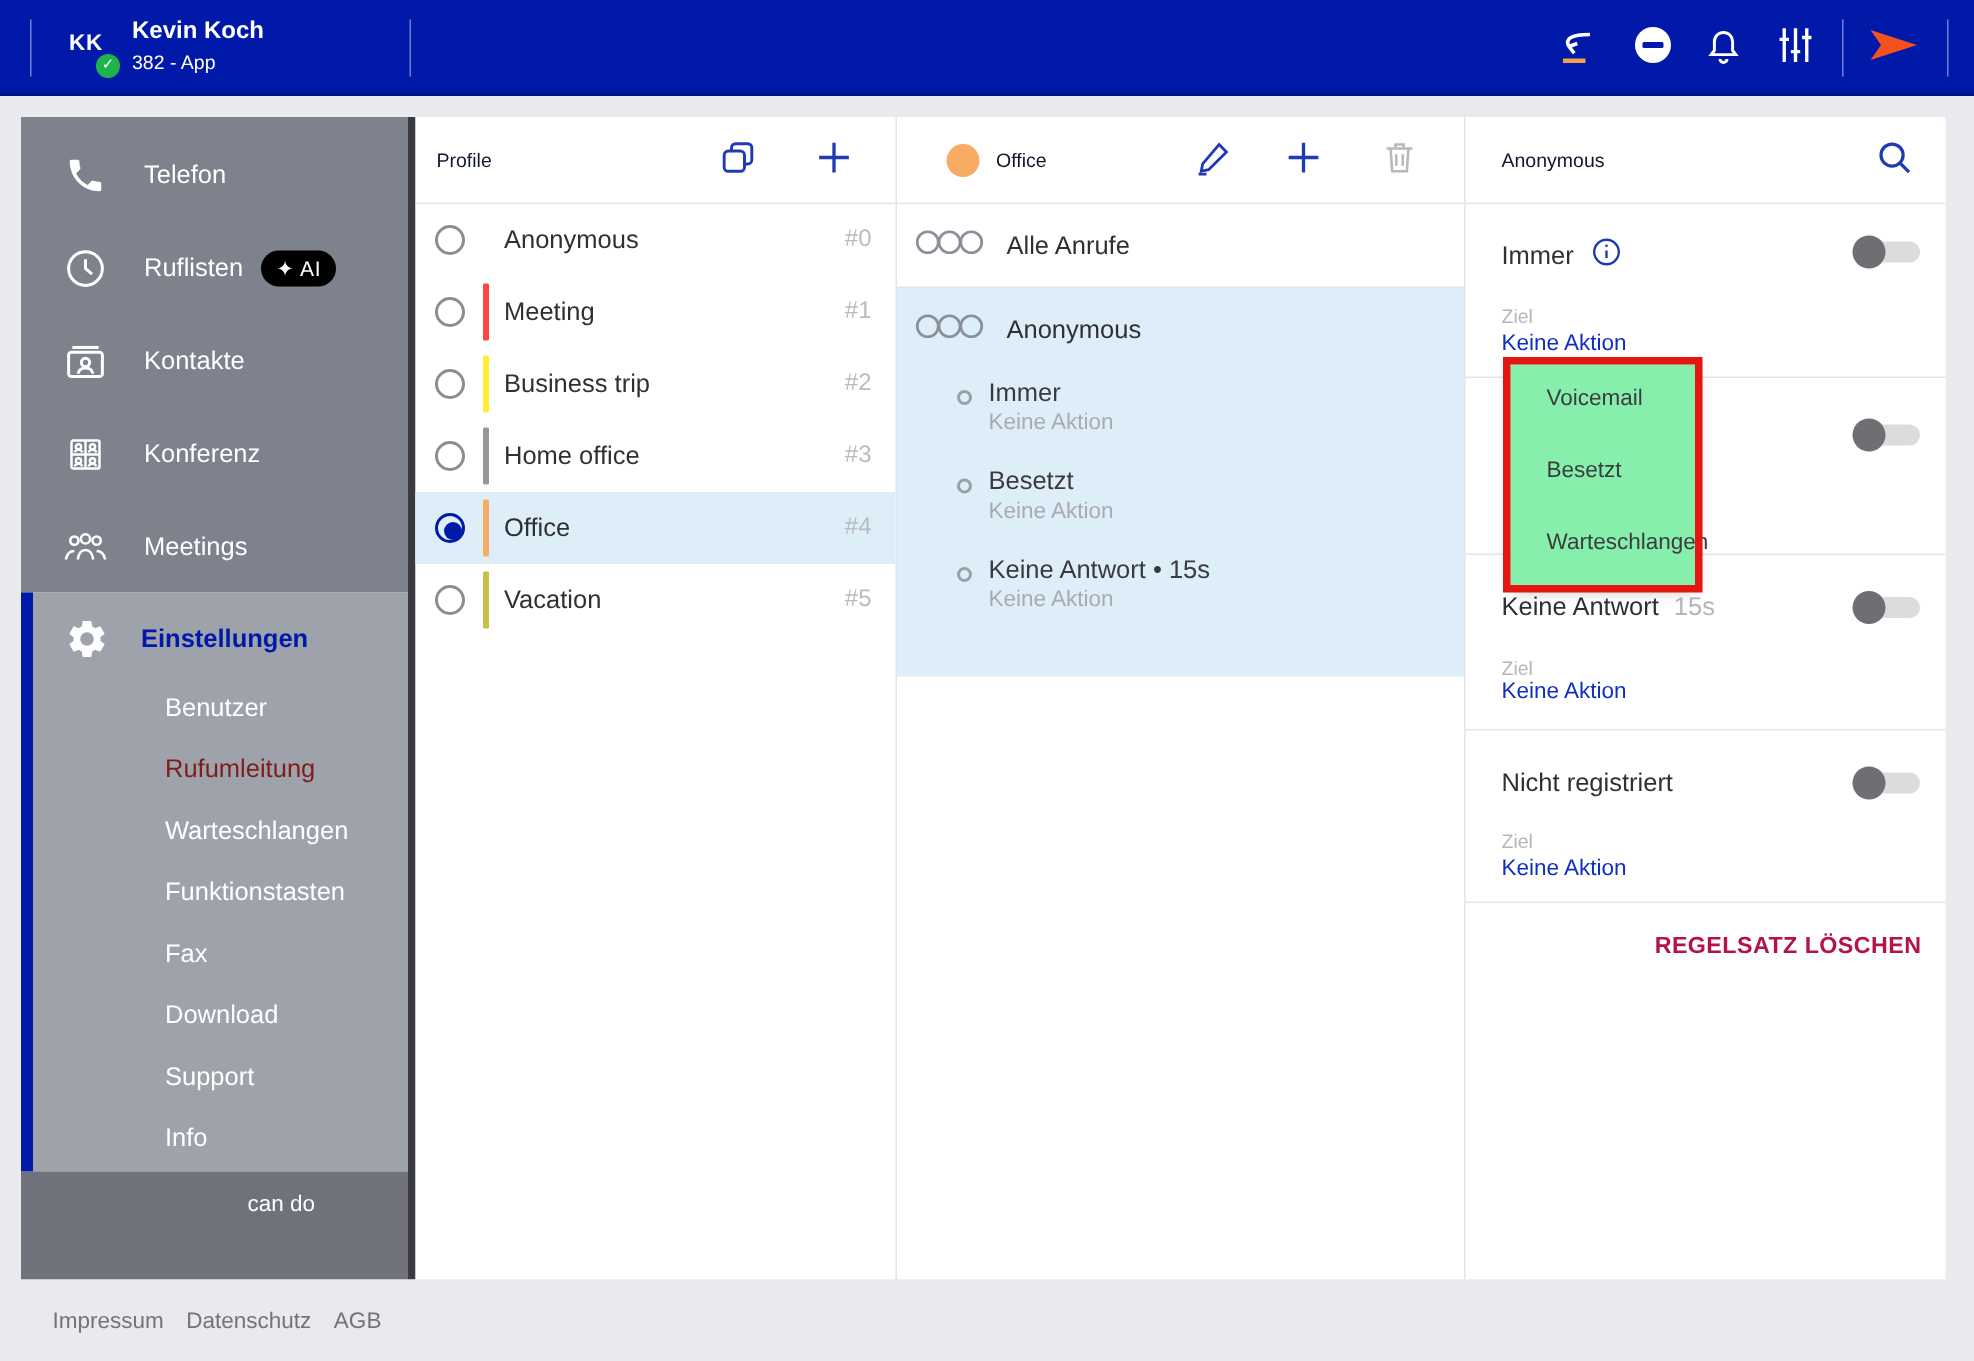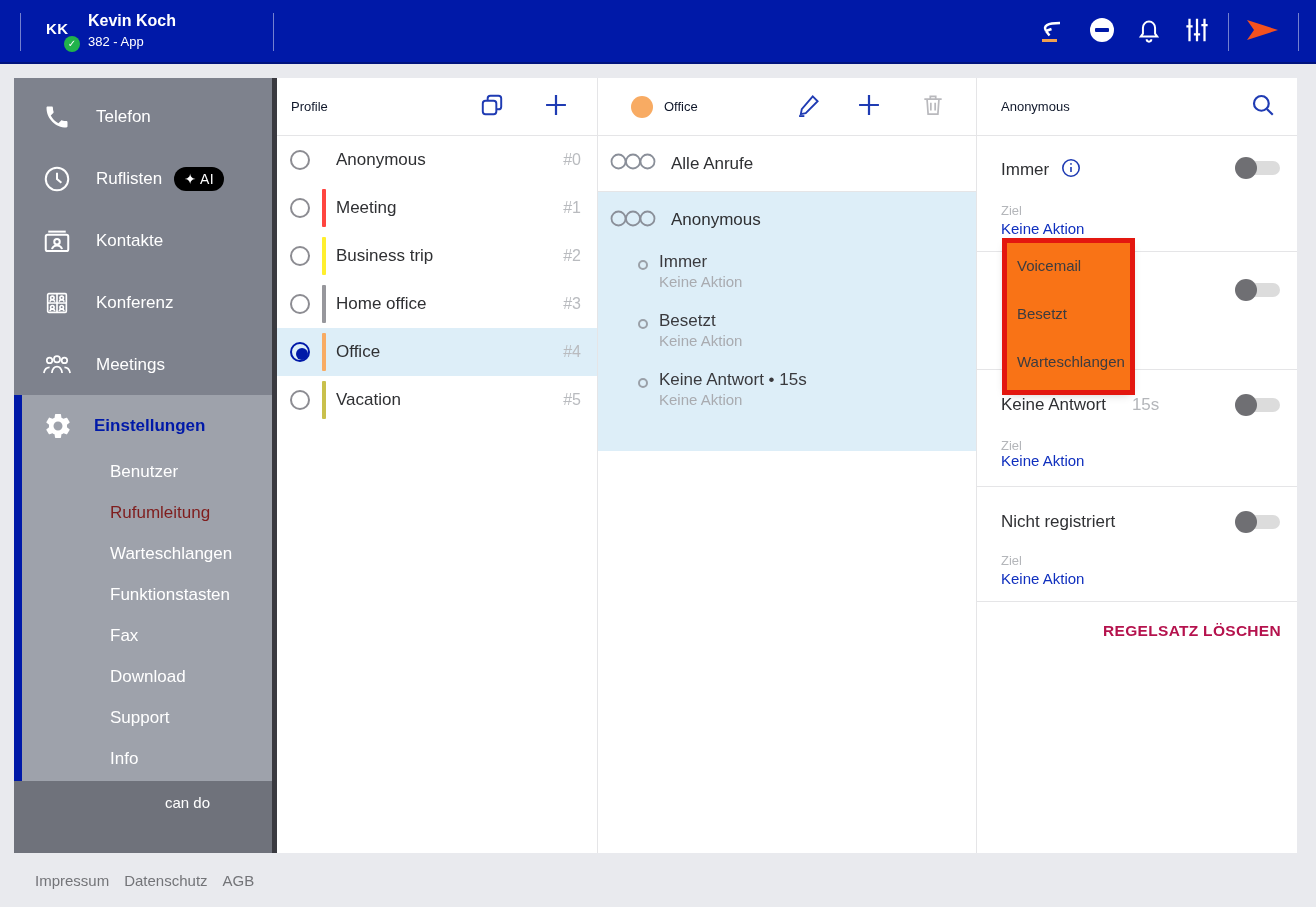--- a/index.html
+++ b/index.html
@@ -69,21 +69,21 @@
   .dlabel-row { position:absolute; left:24px; top:22px; display:flex; align-items:center; gap:12px; }
   .dlabel { font-size:17px; color:#2f3033; }
   .ddur { font-size:17px; color:#b4b6ba; margin-left:10px; }
   .dziel { position:absolute; left:24px; font-size:13px; color:#b4b6ba; }
   .daction { position:absolute; left:24px; font-size:15px; color:#0f2fbe; cursor:pointer; }
   .toggle { position:absolute; right:17px; width:44px; height:16px; cursor:pointer; }
   .toggle .track { position:absolute; left:0; top:1px; width:44px; height:14px; border-radius:7px; background:#dcdcdc; }
   .toggle .knob { position:absolute; left:-1px; top:-3px; width:22px; height:22px; border-radius:50%; background:#6f6f73; }
   .delete-btn { position:absolute; left:0; top:524px; width:100%; height:58px; line-height:58px; text-align:right; padding-right:16px; color:#b5124d; font-size:15.5px; font-weight:bold; letter-spacing:.3px; cursor:pointer; }
   
-  .dropdown { position:absolute; left:1007px; top:243px; width:123px; height:147px; background:#f97316; box-shadow:0 3px 10px rgba(0,0,0,.28); z-index:20; padding:14px 0 0 10px; }
+  .dropdown { position:absolute; left:1007px; top:243px; width:123px; height:147px; background:#86efac; box-shadow:0 3px 10px rgba(0,0,0,.28); z-index:20; padding:14px 0 0 24px; }
   .dd-item { height:22px; margin-bottom:26px; font-size:15px; color:#3c3c40; cursor:pointer; }
   .ann-rect { position:absolute; left:1002px; top:238px; width:133px; height:157px; border:5px solid #e3170f; z-index:30; pointer-events:none; }
   
   .footer { position:absolute; left:0; top:853px; width:1316px; height:54px; background:#e9eaee; display:flex; align-items:center; padding-left:35px; gap:15px; }
   .footer a { color:#737478; font-size:15px; text-decoration:none; cursor:pointer; }
 </style>
 </head>
 <body>
 
 <div class="topbar">
@@ -382,21 +382,21 @@
   </div>
 
   <div class="dsec" style="top:174px;height:118px">
     <div class="toggle" style="top:30px">
         <span class="track"></span>
         <span class="knob"></span>
       </div>
   </div>
 
   <div class="dsec" style="top:292px;height:117px">
-    <div class="dlabel-row" style="top:25px;gap:16px">
+    <div class="dlabel-row" style="top:25px;gap:0">
       <span class="dlabel">Keine Antwort</span>
       <span class="ddur">15s</span>
     </div>
     <div class="toggle" style="top:27px">
         <span class="track"></span>
         <span class="knob"></span>
       </div>
     <div class="dziel" style="top:68px">Ziel</div>
     <div class="daction" style="top:82px">Keine Aktion</div>
   </div>

